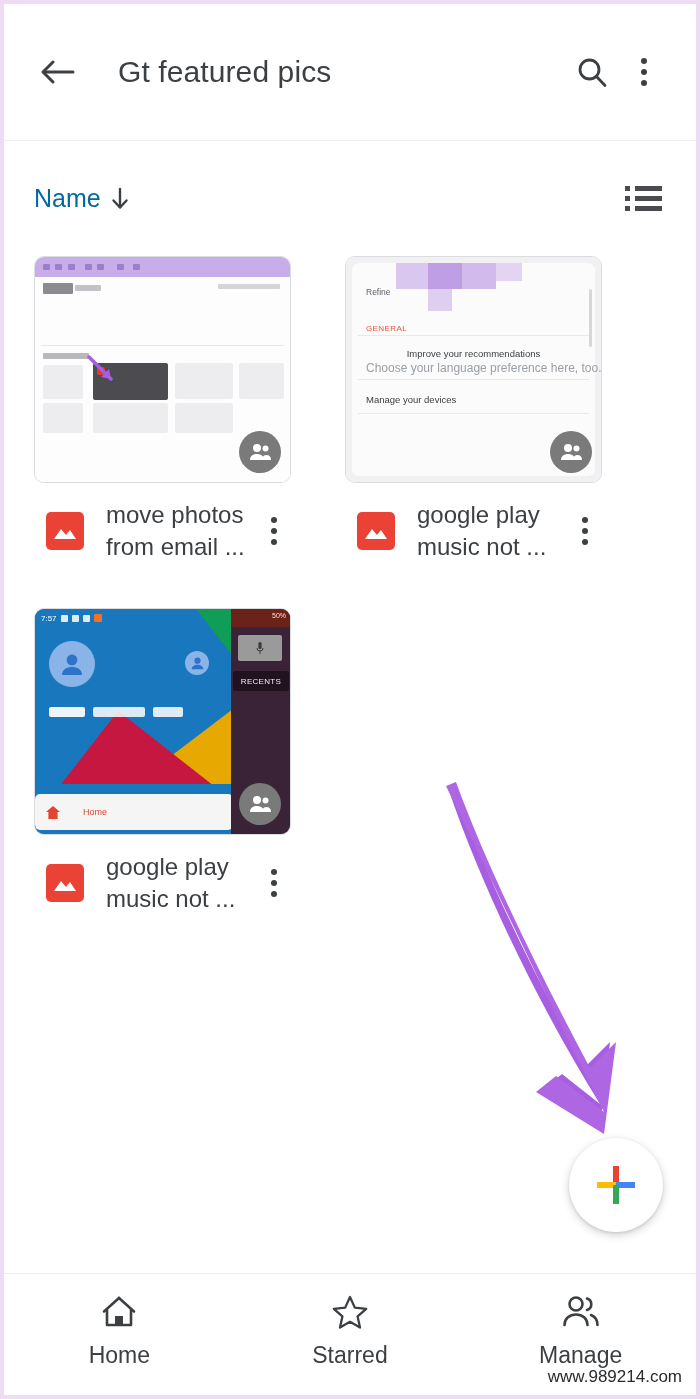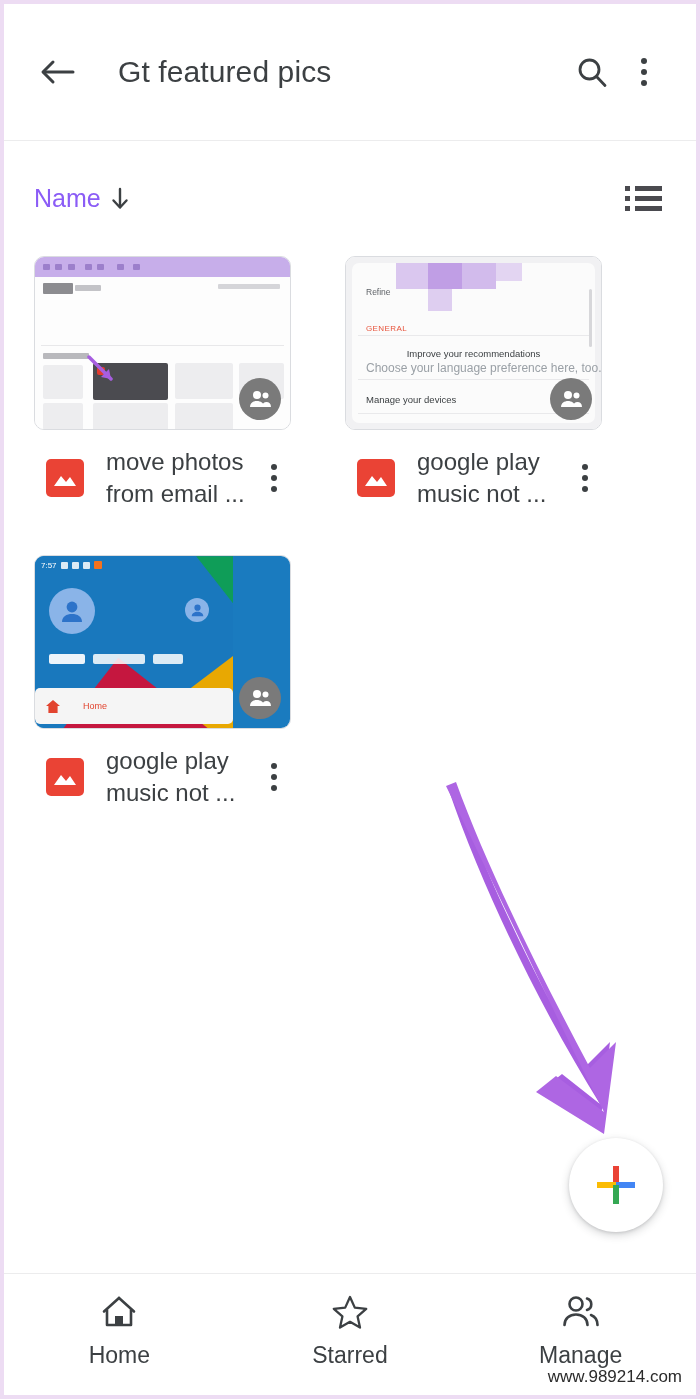--- a/index.html
+++ b/index.html
@@ -75,21 +75,21 @@
     background: #ffffff;
   }
   .sort-left {
     display: flex;
     align-items: center;
     gap: 8px;
     cursor: pointer;
   }
   .sort-label {
     font-size: 25px;
-    color: #8b5cf6;
+    color: #0369a1;
   }
   .viewtoggle {
     margin-left: auto;
     display: flex;
     flex-direction: column;
     gap: 5px;
     cursor: pointer;
     padding: 6px;
   }
   .viewtoggle .row {
@@ -118,21 +118,21 @@
     flex-wrap: wrap;
     gap: 0 54px;
   }
   .card {
     width: 257px;
     margin-bottom: 46px;
   }
   .thumb {
     position: relative;
     width: 257px;
-    height: 174px;
+    height: 227px;
     border: 1px solid #dadce0;
     border-radius: 10px;
     background: #ffffff;
     overflow: hidden;
   }
   .share-badge {
     position: absolute;
     right: 9px; bottom: 9px;
     width: 42px; height: 42px;
     border-radius: 50%;
@@ -552,20 +552,32 @@
           </span>
           <span class="t3-chip" style="left:14px;  top:98px; width:36px;"></span>
           <span class="t3-chip" style="left:58px;  top:98px; width:52px; opacity:.85;"></span>
           <span class="t3-chip" style="left:118px; top:98px; width:30px; opacity:.85;"></span>
           <div class="t3-homebar">
             <svg width="16" height="15" viewBox="0 0 16 15">
               <path d="M8 1 L15 7 H12.6 V14 H3.4 V7 H1 Z" fill="#e2442f"></path>
             </svg>
             <span class="t3-home-label">Home</span>
           </div>
+          <div class="t3-right">
+            <span class="t3-right-top"></span>
+            <span class="t3-right-badge">50%</span>
+            <span class="t3-mic">
+              <svg width="8" height="14" viewBox="0 0 8 14">
+                <rect x="2.4" y="1" width="3.2" height="7" rx="1.6" fill="#3a3a3a"></rect>
+                <path d="M1 7 a3 3 0 0 0 6 0" stroke="#3a3a3a" stroke-width="1" fill="none"></path>
+                <path d="M4 10 V13" stroke="#3a3a3a" stroke-width="1"></path>
+              </svg>
+            </span>
+            <span class="t3-recents">RECENTS</span>
+          </div>
         </div>
         <div class="share-badge">
           <svg width="24" height="20" viewBox="0 0 24 20">
             <circle cx="9" cy="6" r="4" fill="#ffffff"></circle>
             <path d="M2 18 c0-4 3.4-6 7-6 s7 2 7 6 z" fill="#ffffff"></path>
             <circle cx="17.5" cy="6.5" r="3" fill="#ffffff"></circle>
             <path d="M14 18 c0-3.4 2-5 4.5-5 S23 14.6 23 18 z" fill="#ffffff"></path>
           </svg>
         </div>
       </div>

